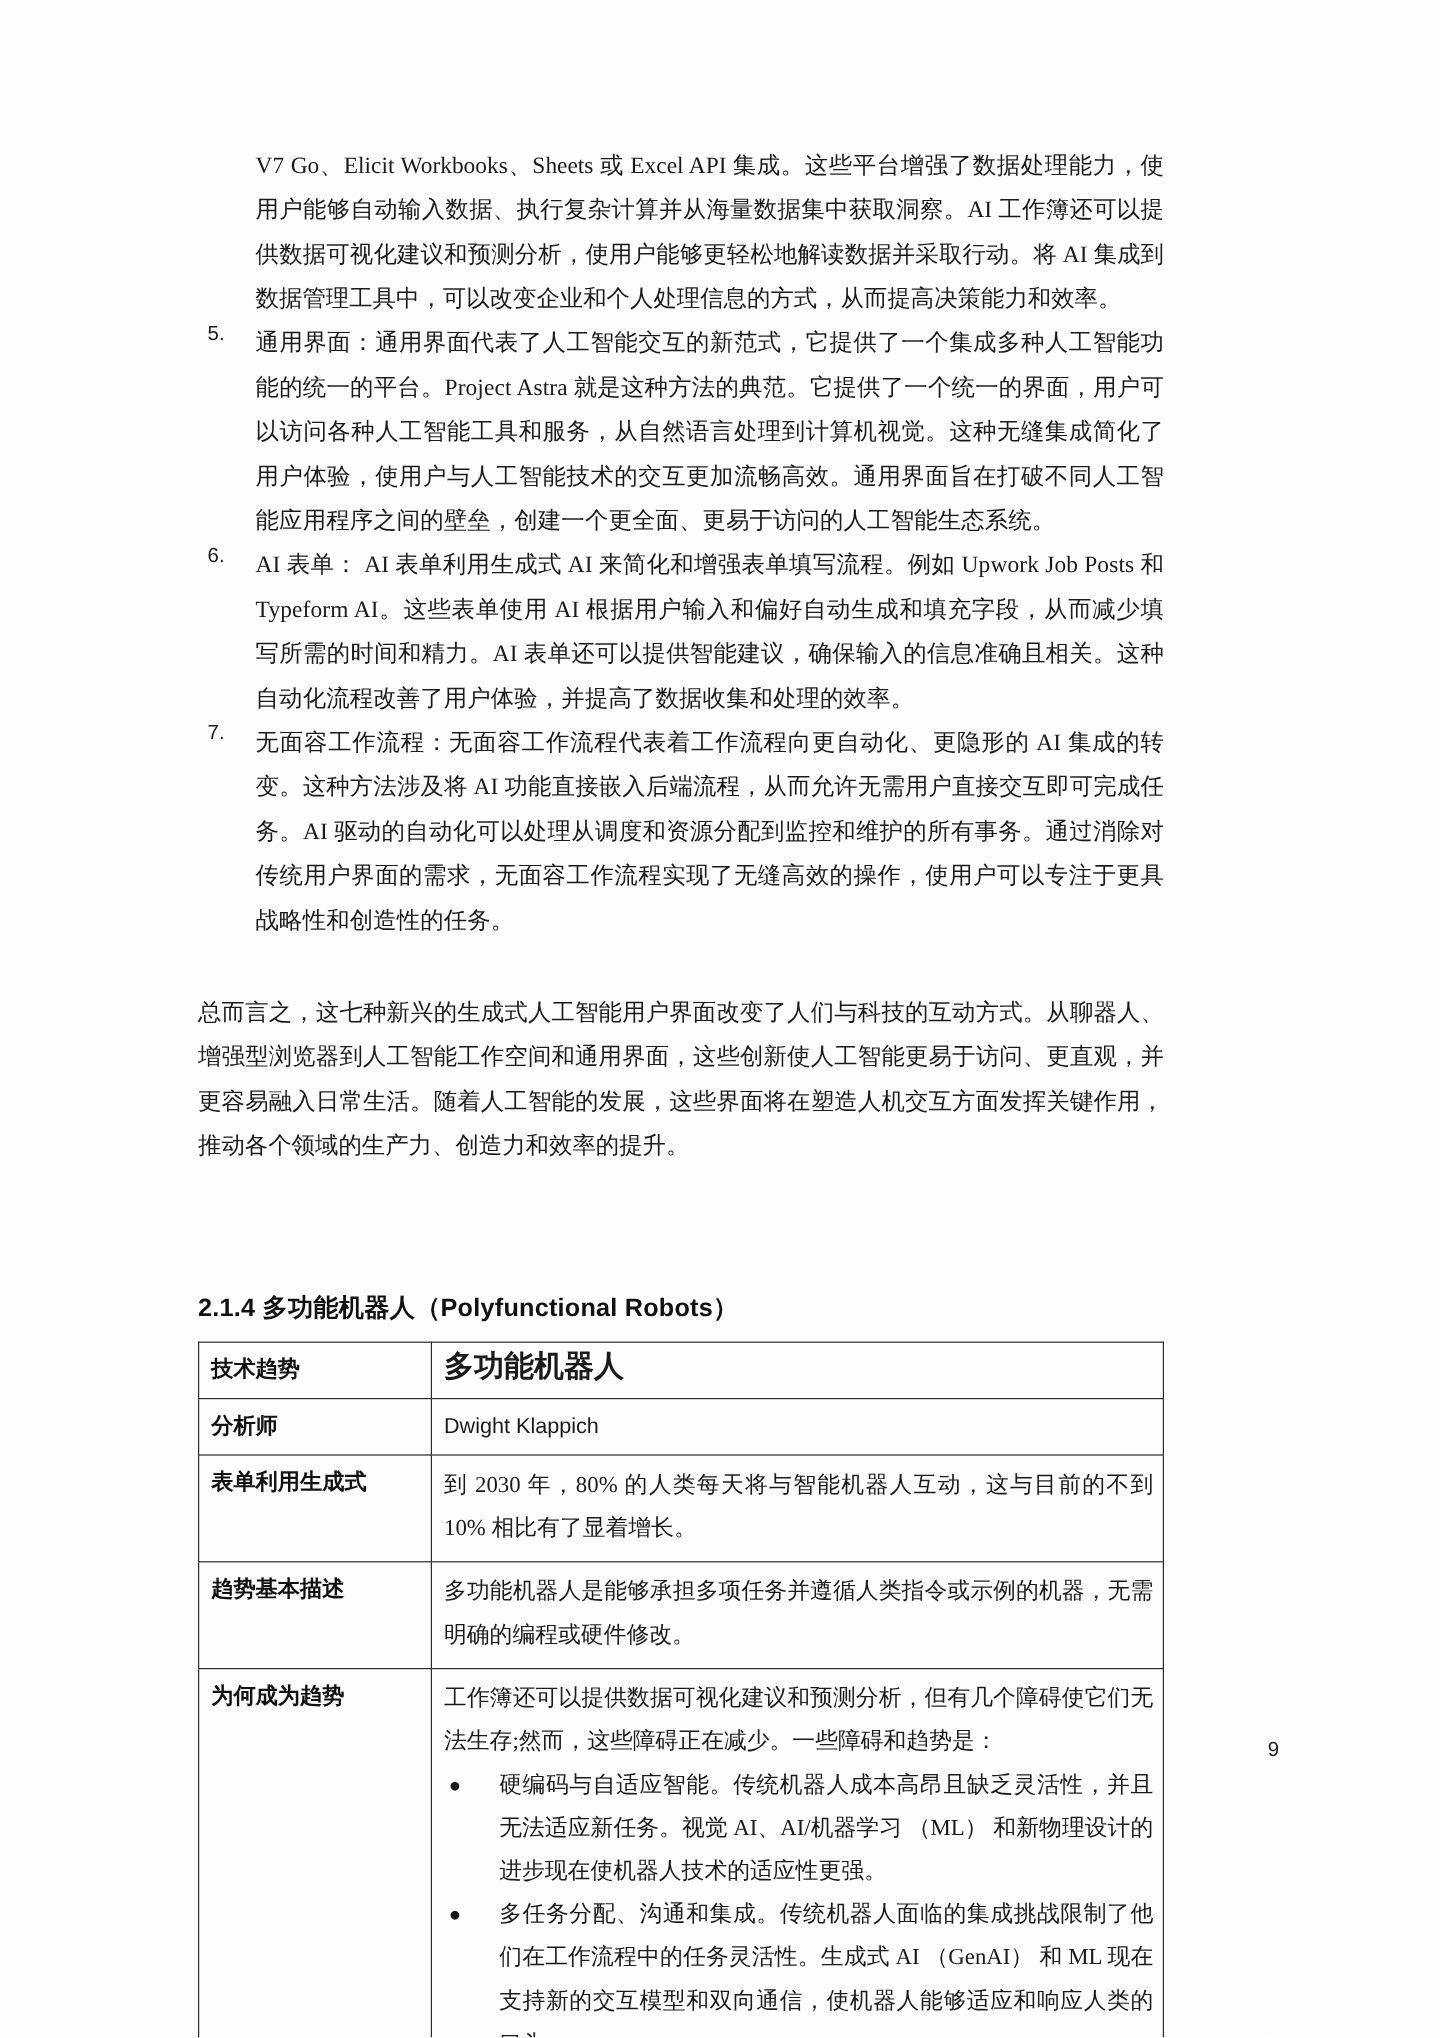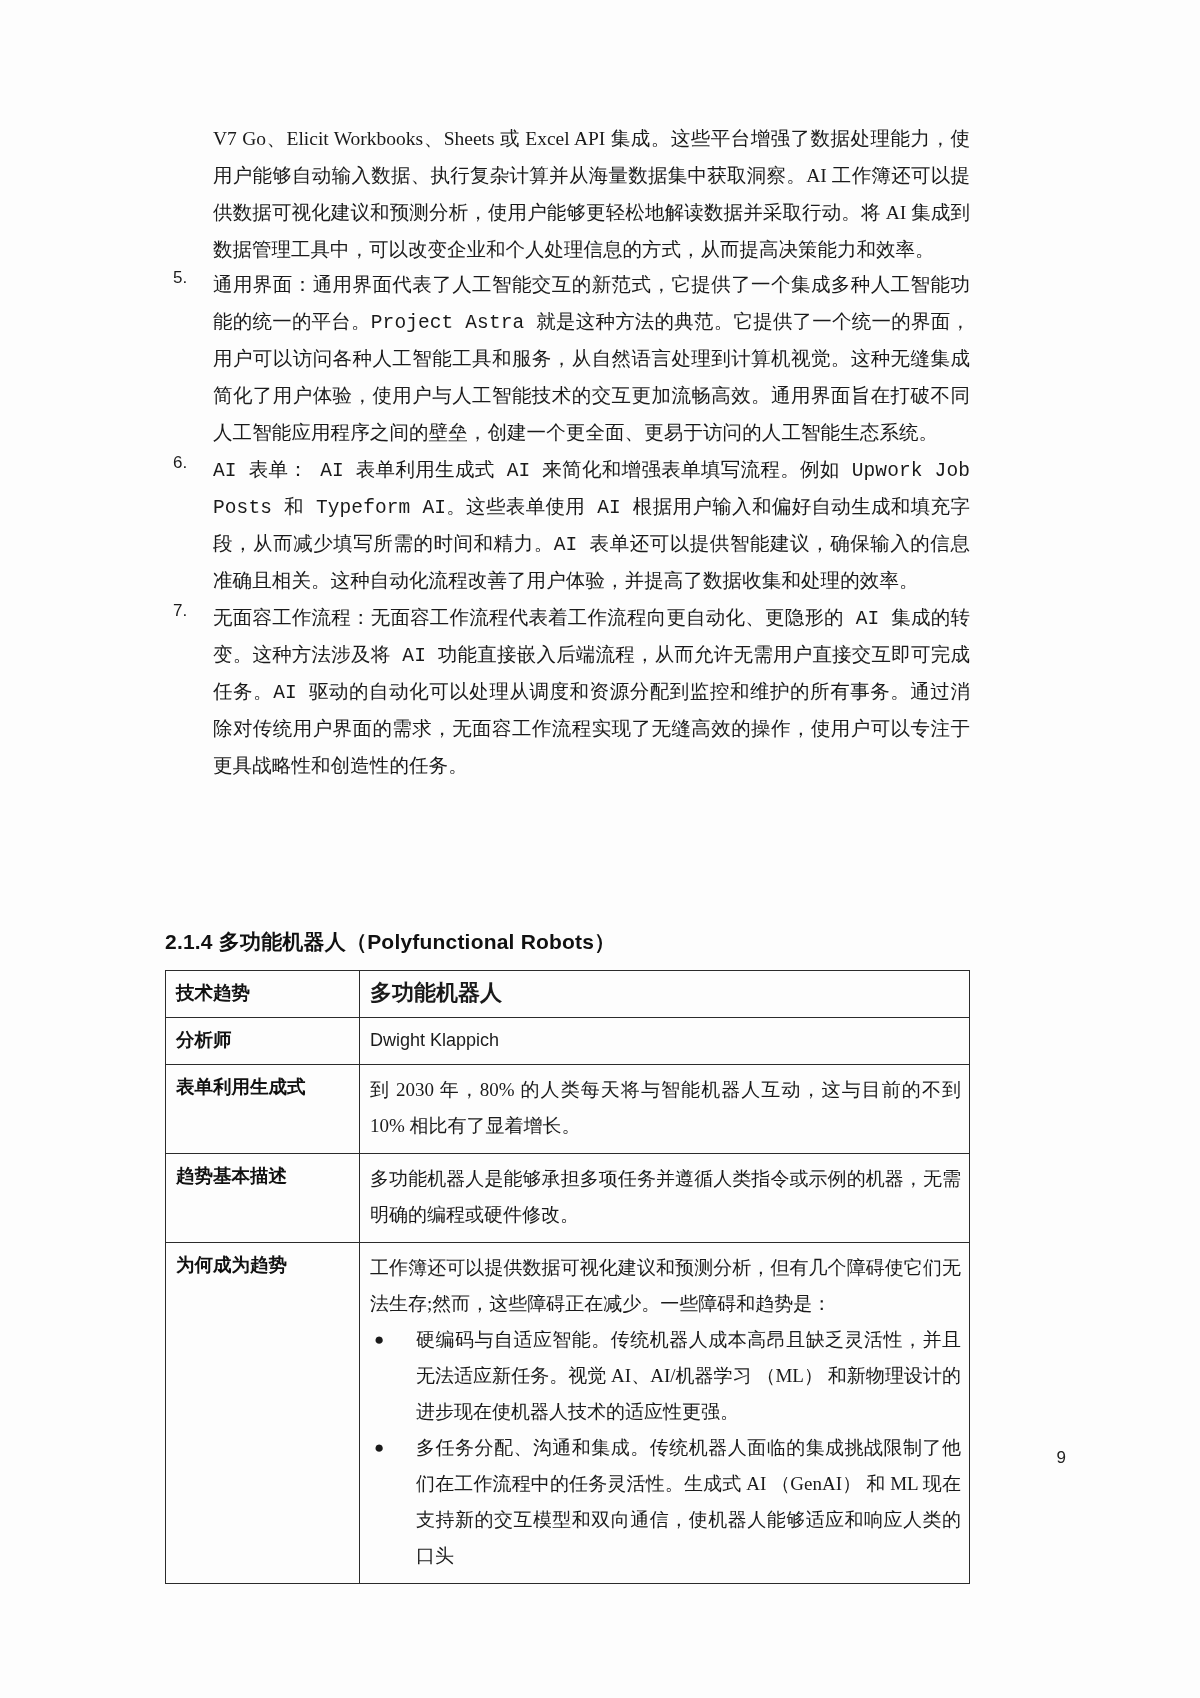--- a/index.html
+++ b/index.html
@@ -38,21 +38,20 @@
     font-size: 17px;
     color: #1a1a1a;
   }
   .para {
     font-size: 19.5px;
     line-height: 37px;
     text-align: justify;
     text-justify: inter-ideograph;
     margin: 0;
     letter-spacing: 0.1px;
-    font-family: Liberation Mono, monospace;
   }
   .cont-para {
     font-size: 19.5px;
     line-height: 37px;
     text-align: justify;
     margin: 0;
   }
   .body-para {
     font-size: 19.5px;
     line-height: 37px;
@@ -96,23 +95,23 @@
     line-height: 36px;
     text-align: justify;
     color: #1a1a1a;
   }
   td.value-cell.latin {
     font-family: Liberation Sans, sans-serif;
     font-size: 18px;
     line-height: 30px;
   }
   td.value-cell.bold-cn {
-    font-family: Liberation Serif, serif;
+    font-family: Liberation Mono, monospace;
     font-weight: bold;
-    font-size: 22px;
+    font-size: 25px;
     line-height: 30px;
   }
   ul.bullets {
     list-style: none;
     margin: 0;
     padding: 0;
   }
   ul.bullets > li {
     position: relative;
     padding-left: 46px;
@@ -158,20 +157,21 @@
       <p class="para">AI 表单： AI 表单利用生成式 AI 来简化和增强表单填写流程。例如 Upwork Job Posts 和 Typeform AI。这些表单使用 AI 根据用户输入和偏好自动生成和填充字段，从而减少填写所需的时间和精力。AI 表单还可以提供智能建议，确保输入的信息准确且相关。这种自动化流程改善了用户体验，并提高了数据收集和处理的效率。</p>
     </div>
 
     <div class="num-item">
       <span class="num-marker">7.</span>
       <p class="para">无面容工作流程：无面容工作流程代表着工作流程向更自动化、更隐形的 AI 集成的转变。这种方法涉及将 AI 功能直接嵌入后端流程，从而允许无需用户直接交互即可完成任务。AI 驱动的自动化可以处理从调度和资源分配到监控和维护的所有事务。通过消除对传统用户界面的需求，无面容工作流程实现了无缝高效的操作，使用户可以专注于更具战略性和创造性的任务。</p>
     </div>
 
     <div class="gap-lg"></div>
 
+    <p class="body-para">总而言之，这七种新兴的生成式人工智能用户界面改变了人们与科技的互动方式。从聊器人、增强型浏览器到人工智能工作空间和通用界面，这些创新使人工智能更易于访问、更直观，并更容易融入日常生活。随着人工智能的发展，这些界面将在塑造人机交互方面发挥关键作用，推动各个领域的生产力、创造力和效率的提升。</p>
 
     <div class="gap-lg"></div>
 
 
     <div style="height:62px"></div>
 
     <h2 class="section-heading">2.1.4 多功能机器人（Polyfunctional Robots）</h2>
 
     <table class="trend-table">
       <tbody>

